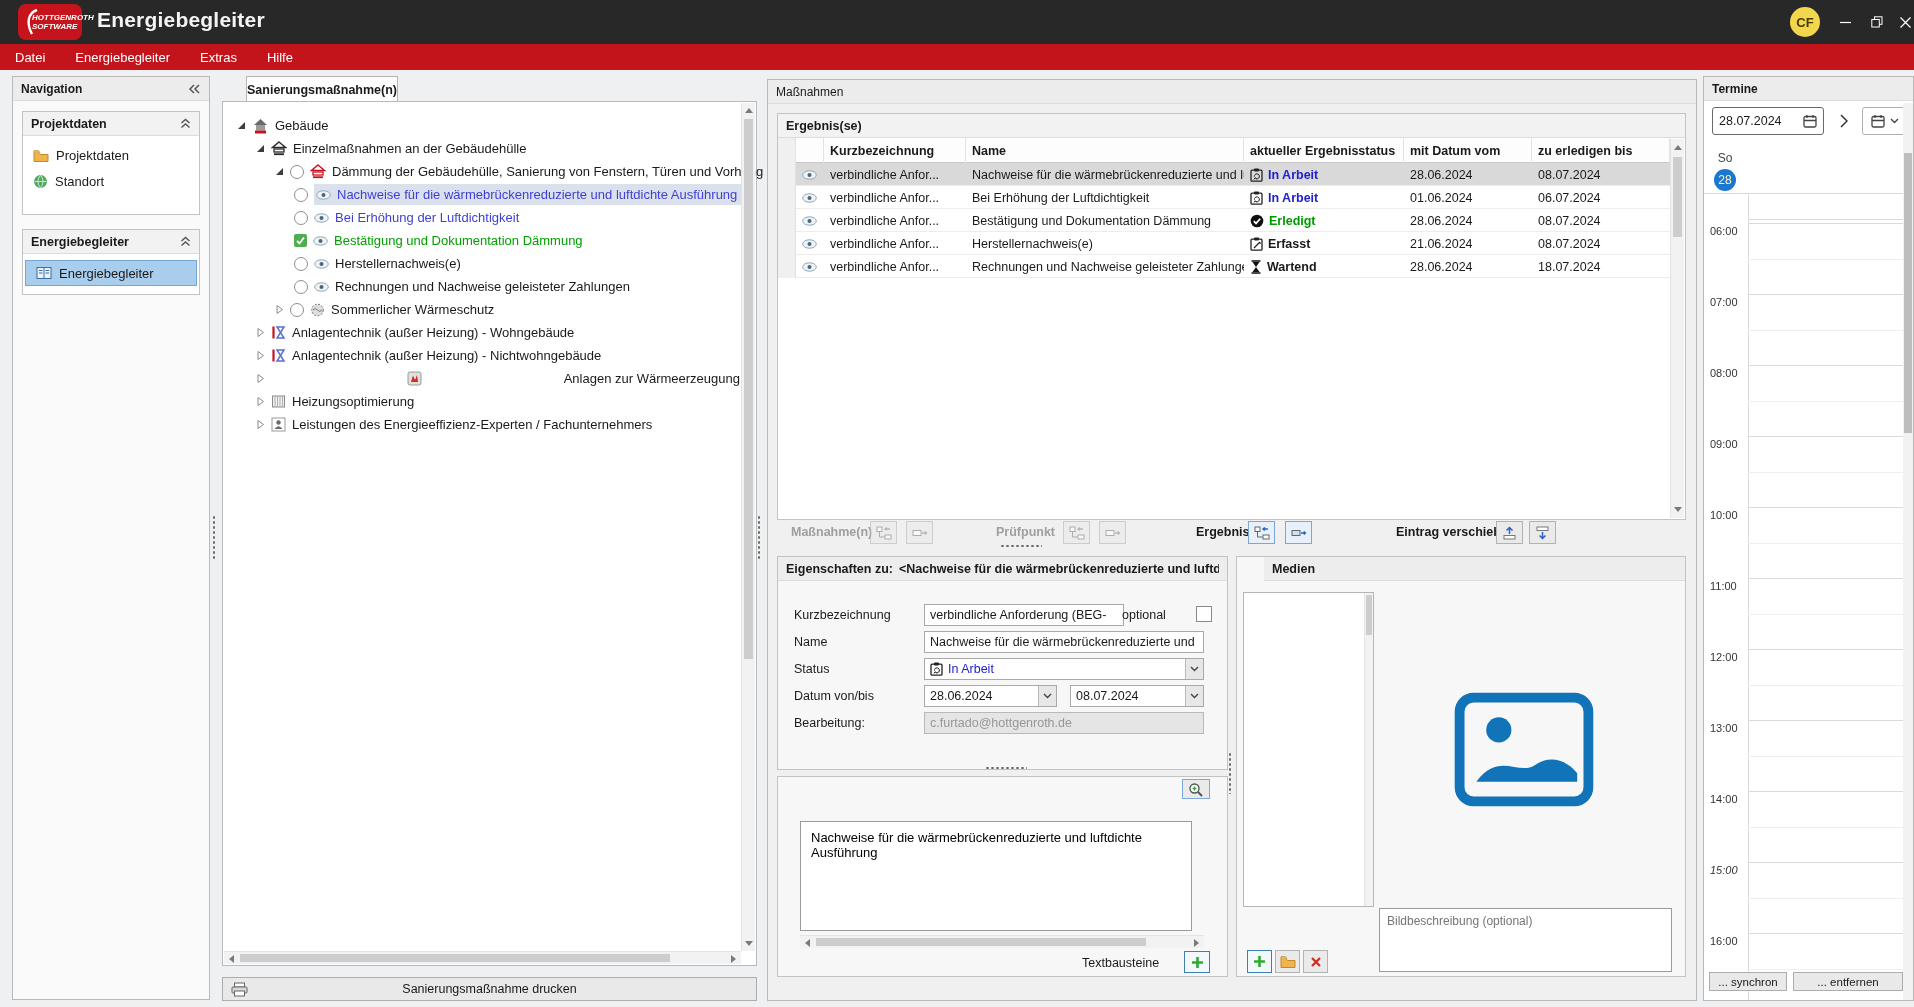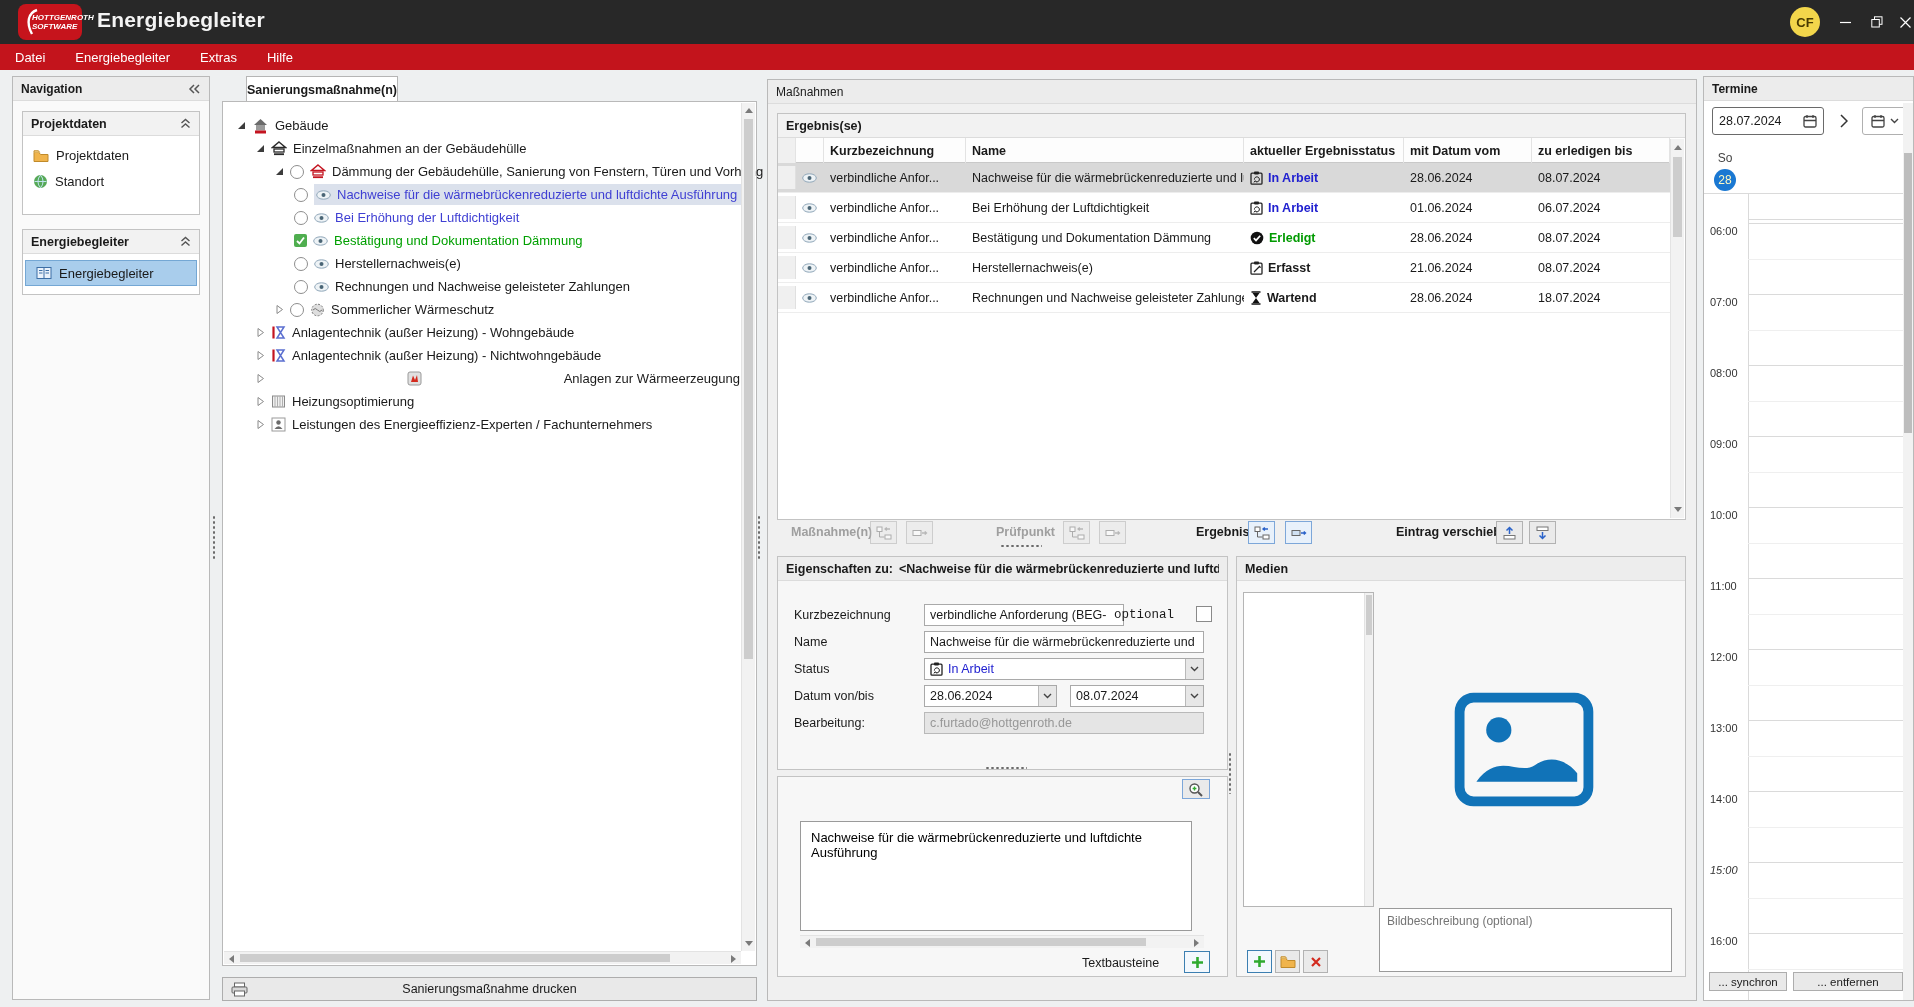--- a/index.html
+++ b/index.html
@@ -53,21 +53,21 @@
   .rowbody.sel{background:#dbe1ec;}
   .radio{width:12px;height:12px;border:1px solid #8e8e8e;border-radius:50%;background:#fff;flex:0 0 auto;}
   .tlabel{font-size:13px;}
   .c-blue{color:#3f3fd3;}
   .c-green{color:#00a000;}
 
   
   .tblhead,.tblrow{display:grid;grid-template-columns:18px 28px 142px 278px 160px 128px 1fr;align-items:center;width:892px;box-sizing:border-box;}
   .tblhead{height:25px;font-weight:bold;font-size:12.5px;border-bottom:1px solid #c9c9c9;background:#fdfdfd;}
   .tblhead > div{padding:0 6px;border-right:1px solid #e3e3e3;height:25px;display:flex;align-items:center;overflow:hidden;white-space:nowrap;}
-  .tblrow{height:30px;font-size:12.5px;border-bottom:1px solid #ededed;background:#fff;}
+  .tblrow{height:23px;font-size:12.5px;border-bottom:1px solid #ededed;background:#fff;}
   .tblrow > div{padding:0 6px;height:23px;display:flex;align-items:center;overflow:hidden;white-space:nowrap;}
   .tblrow.sel{background:#d9d9d9;}
   .rowhdr{background:#f0f0f0;border-right:1px solid #e0e0e0;}
   .statuscell{gap:5px;font-weight:bold;}
 
   
   .sbv{position:absolute;width:14px;background:#f2f2f2;border-left:1px solid #e3e3e3;box-sizing:border-box;}
   .sbh{position:absolute;height:13px;background:#f2f2f2;border-top:1px solid #e3e3e3;box-sizing:border-box;}
   .sbthumb{position:absolute;background:#cdcdcd;}
   .sbarrow{position:absolute;width:0;height:0;}
@@ -624,21 +624,21 @@
       </svg>
   </div>
 
   <div class="groupbox" style="left:9px;top:476px;width:451px;height:214px;background:#f7f7f7;">
     <div class="ghead" style="background:#ededed;">
       <span>Eigenschaften zu:</span>
       <span style="margin-left:6px;overflow:hidden;white-space:nowrap;">&lt;Nachweise für die wärmebrückenreduzierte und luftdicl</span>
     </div>
     <div class="flabel" style="left:16px;top:51px;">Kurzbezeichnung</div>
     <input class="tb abs" style="left: 146px; top: 47px; width: 200px;" value="verbindliche Anforderung (BEG-">
-    <div class="flabel" style="left:336px;top:51px;width:60px;text-align:center;font-family:Liberation Mono, monospace;">optional</div>
+    <div class="flabel" style="left:336px;top:51px;width:60px;text-align:center;">optional</div>
     <div class="abs" style="left:418px;top:49px;width:14px;height:14px;border:1px solid #8a8a8a;background:#fff;"></div>
 
     <div class="flabel" style="left:16px;top:78px;">Name</div>
     <input class="tb abs" style="left: 146px; top: 74px; width: 280px;" value="Nachweise für die wärmebrückenreduzierte und">
 
     <div class="flabel" style="left:16px;top:105px;">Status</div>
     <div class="combo" style="left:146px;top:101px;width:280px;">
       <span class="cval">
         <span>
             <svg width="13" height="14">
@@ -698,21 +698,21 @@
     <div class="flabel" style="left:304px;top:179px;">Textbausteine</div>
     <div class="tbtn" style="left:406px;top:174px;width:26px;height:22px;border-color:#3c7fb1;background:#f3f8fd;">
       <span>
           <svg width="13" height="13">
             <path d="M6.5,1 v11 M1,6.5 h11" stroke="#2faa2f" stroke-width="2.6"></path>
           </svg>
         </span>
     </div>
   </div>
 
-  <div class="groupbox" style="left:468px;top:476px;width:450px;height:421px;background:#f7f7f7;">
+  <div class="groupbox" style="left:468px;top:476px;width:450px;height:421px;background:#f7f7f7;padding-left:27px;">
     <div class="ghead" style="background:#ededed;">
       <span>Medien</span>
     </div>
     <div class="abs" style="left:6px;top:35px;width:129px;height:313px;background:#fff;border:1px solid #b5b5b5;">
       <div class="sbv" style="right:0;top:0;bottom:0;width:9px;">
         <div class="sbthumb" style="left:1px;right:1px;top:2px;height:40px;"></div>
       </div>
     </div>
     <div class="abs" style="left:217px;top:135px;">
       <svg width="140" height="115" viewBox="0 0 100 82">

